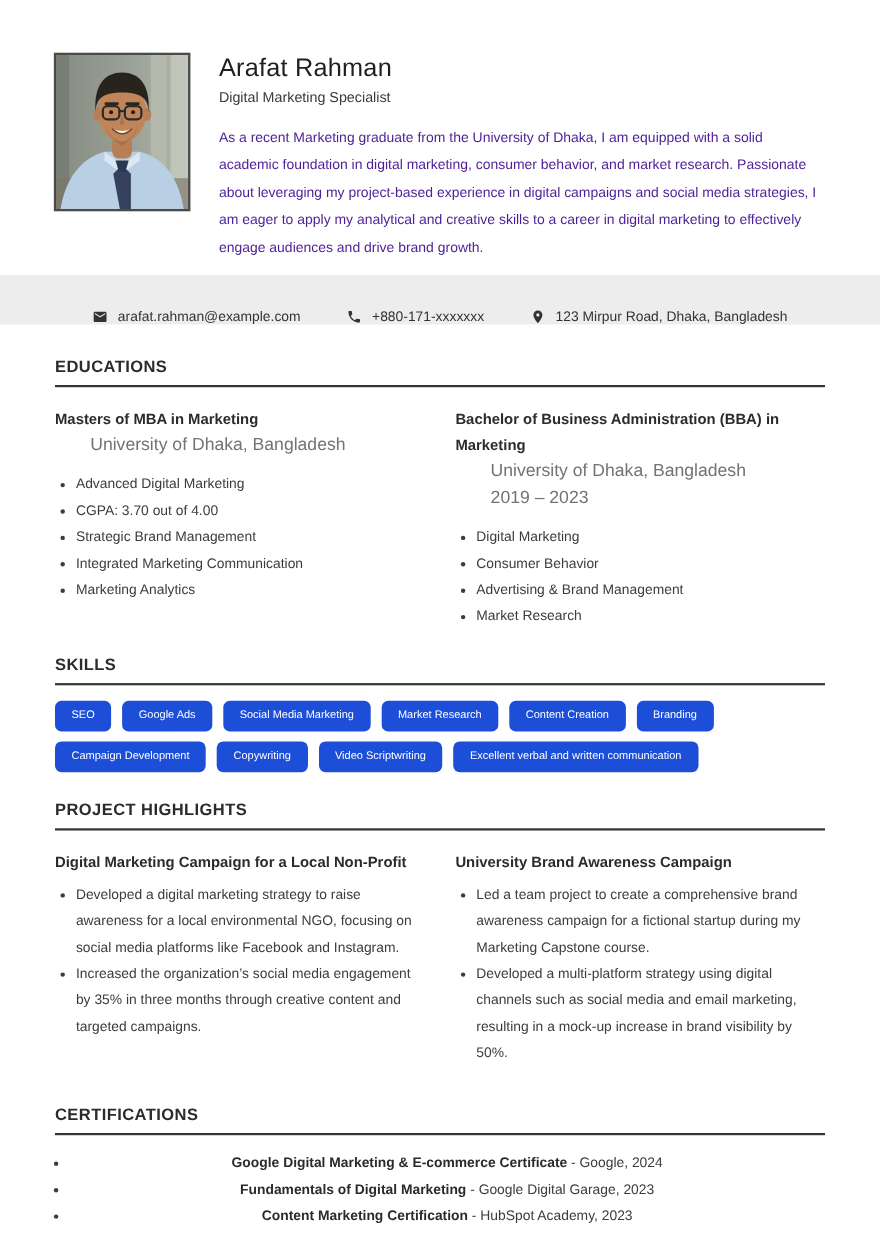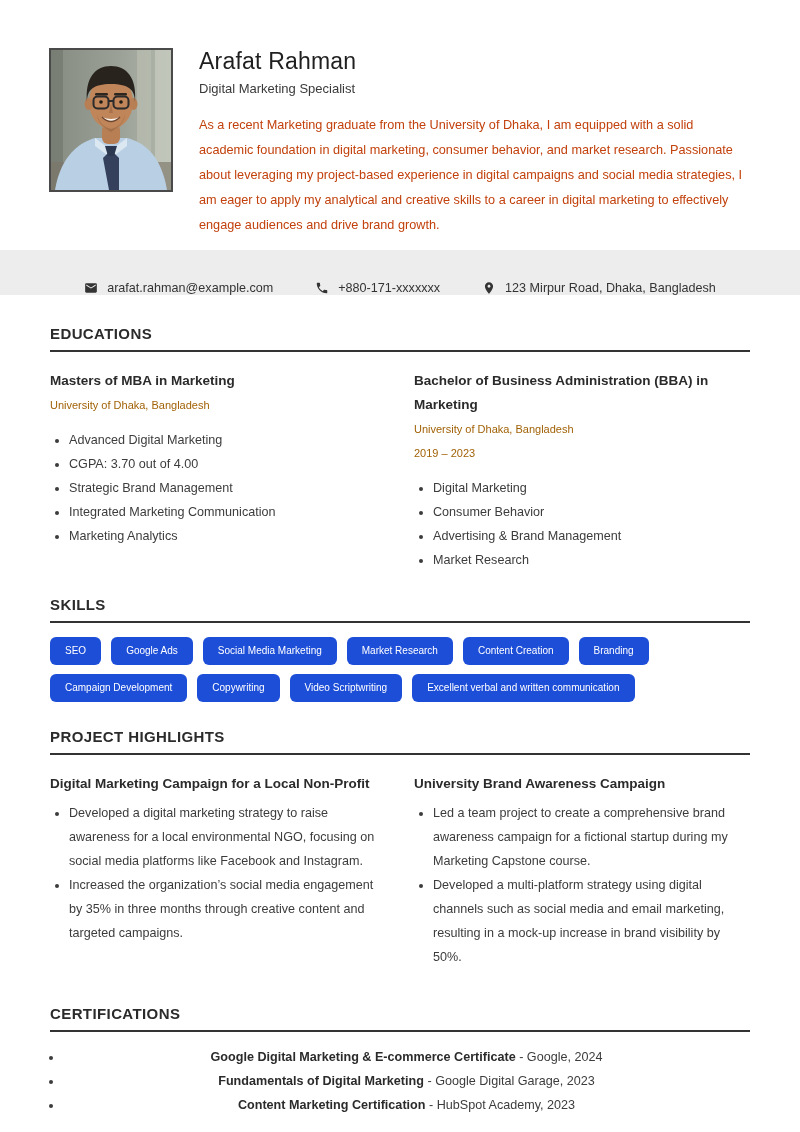--- a/index.html
+++ b/index.html
@@ -7,39 +7,39 @@
   body { font-family:"Liberation Sans","DejaVu Sans",sans-serif; }
   .page{ width:800px; height:1132px; margin:0 auto; background:#ffffff; overflow:hidden; position:relative; }
 
   
   .header{ display:flex; gap:26px; padding:48px 50px 0 49px; }
   .photo-frame{ width:124px; height:144px; border:2px solid #4a4a4a; flex:0 0 auto; overflow:hidden; background:#9aa096; }
   .photo-frame svg{ display:block; width:120px; height:140px; }
   .head-right{ flex:1; min-width:0; }
   .name{ font-size:23px; line-height:27px; font-weight:500; color:#1f1f1f; letter-spacing:.2px; }
   .job-title{ font-size:13px; line-height:18px; color:#3a3a3a; margin-top:5px; }
-  .summary{ margin-top:15px; font-size:12.7px; line-height:25px; color:#c2410c; max-width:557px; }
+  .summary{ margin-top:15px; font-size:12.7px; line-height:25px; color:#4c1d95; max-width:557px; }
 
   
   .contact-bar{ margin-top:12px; height:45px; background:#ededed; display:flex; align-items:flex-end; justify-content:center; gap:42px; }
   .contact-item{ display:flex; align-items:center; gap:9px; font-size:12.6px; color:#333333; }
   .contact-item svg{ display:block; }
 
   
   .content{ padding:0 50px; }
   .section-head{ border-bottom:2px solid #333333; padding-bottom:7px; }
   .section-title{ font-size:15px; font-weight:bold; color:#2b2b2b; letter-spacing:.4px; }
   .sec-edu{ margin-top:30px; }
   .sec-skills{ margin-top:24px; }
   .sec-projects{ margin-top:26px; }
   .sec-certs{ margin-top:36px; }
 
   .two-col{ display:grid; grid-template-columns:1fr 1fr; column-gap:28px; margin-top:17px; }
   .item-title{ font-size:13.5px; font-weight:bold; color:#2b2b2b; line-height:24px; }
-  .item-sub{ font-size:11px; color:#a16207; line-height:24px; }
+  .item-sub{ font-size:16px; color:#737373; line-height:24px;margin-left:32px; }
   ul.bullets{ margin-top:11px; padding-left:19px; }
   ul.bullets li{ font-size:12.6px; color:#3c3c3c; line-height:24px; }
   .proj .bullets{ margin-top:5px; }
 
   
   .pills{ display:flex; flex-wrap:wrap; gap:9px 10px; margin-top:14px; }
   .pill{ background:#1d4ed8; color:#ffffff; font-size:10px; line-height:14px; padding:7px 15px; border-radius:6px; white-space:nowrap; }
 
   
   ul.certs{ margin-top:13px; padding-left:13px; list-style:disc; }

